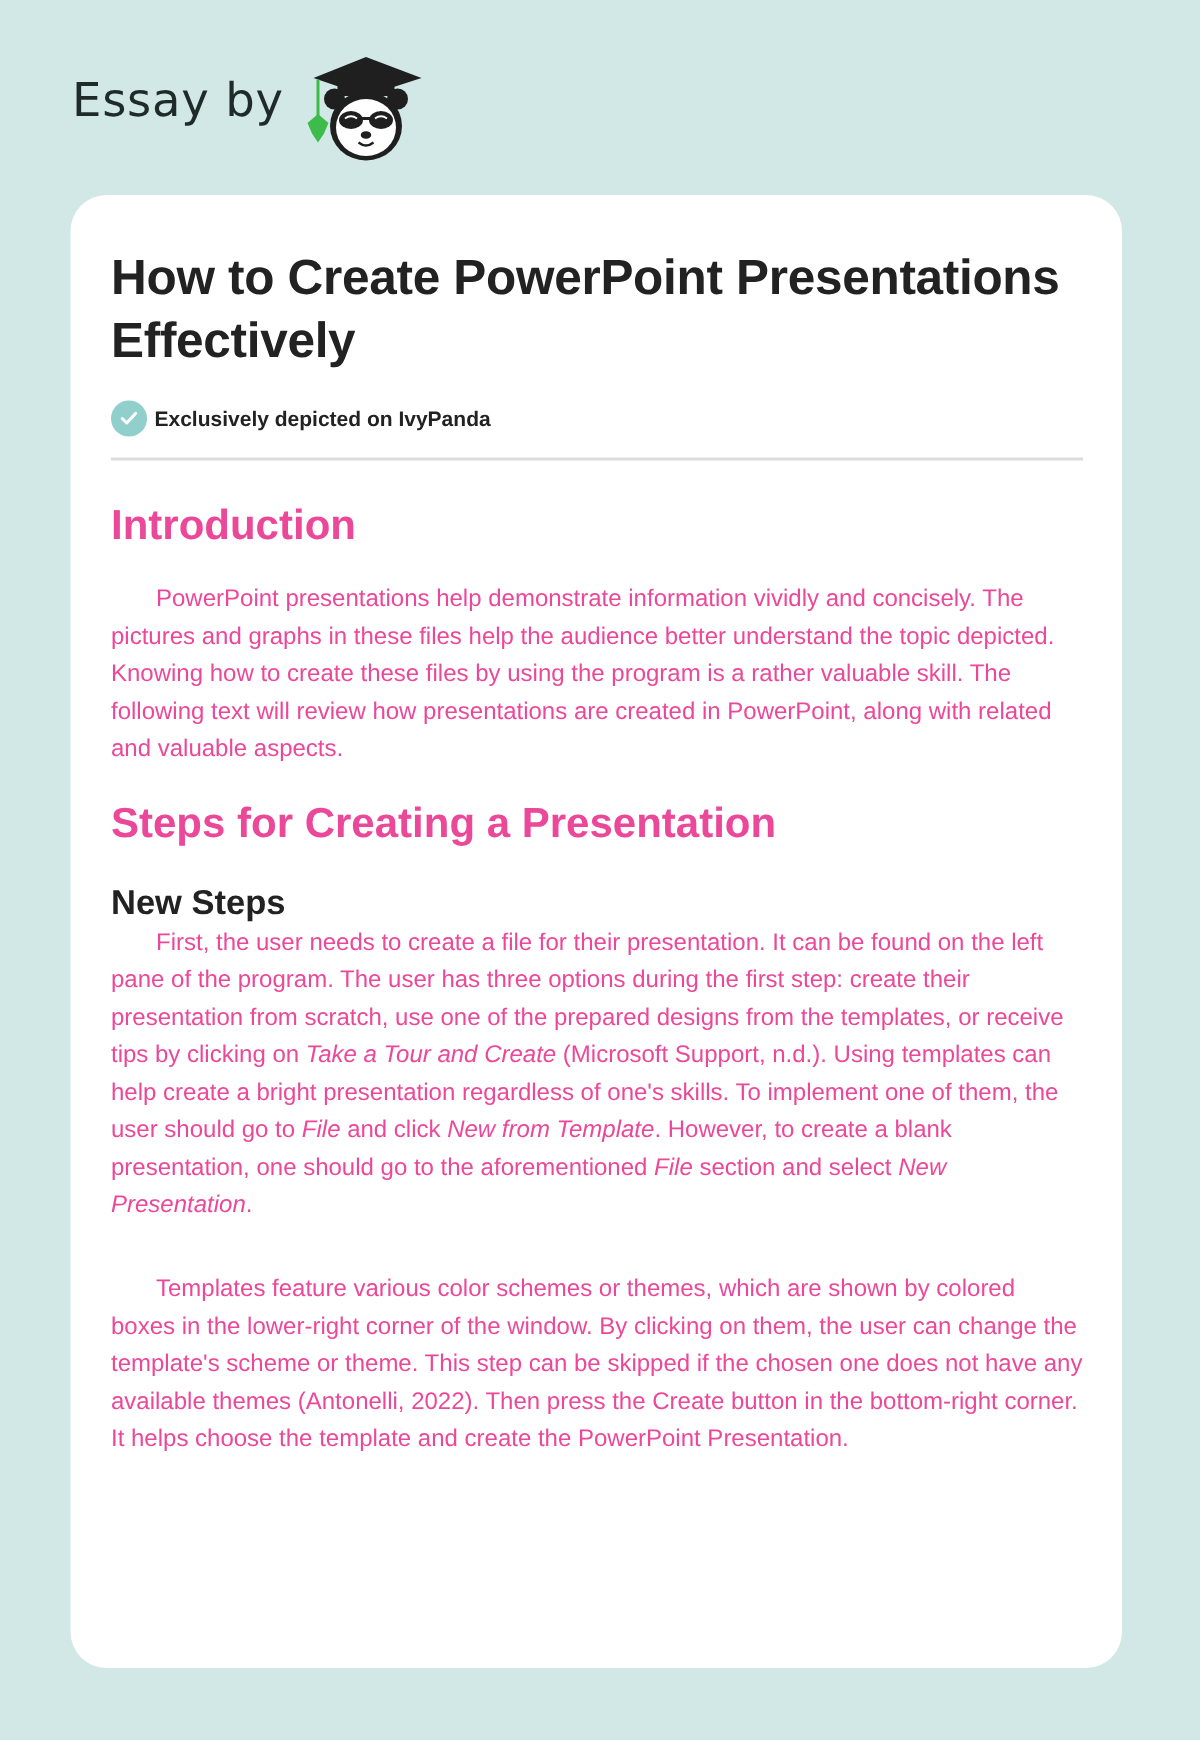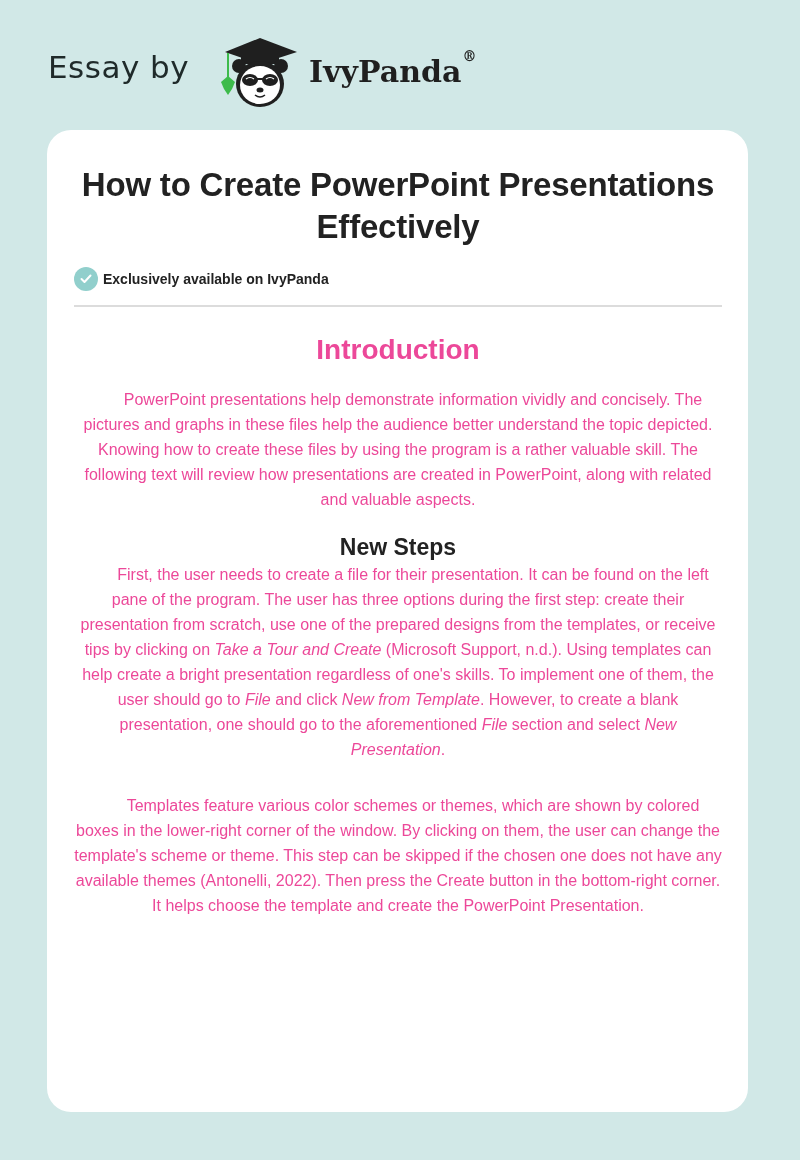--- a/index.html
+++ b/index.html
@@ -11,33 +11,33 @@
     position: relative;
     overflow: hidden;
   }
   .header {
     position: absolute; left: 48px; top: 32px; height: 80px;
     display: flex; align-items: center;
   }
   .essay-by {
     font-family: "DejaVu Sans", sans-serif;
     font-size: 31px; color: #1f2a2a; letter-spacing: 0.5px;
-    margin-right: 26px; margin-top: -10px;
+    margin-right: 10px; margin-top: -10px;
   }
   .logo-icon { width: 90px; height: 80px; margin-right: 4px; }
   .brand {
     font-family: "DejaVu Serif", serif;
     font-weight: bold; font-size: 30px; color: #1f1f1f; margin-top: -2px;
   }
   .reg { font-size: 14px; vertical-align: top; position: relative; top: -6px; margin-left: 1px; }
 
   .card {
     position: absolute; left: 47px; top: 130px; width: 701px; height: 982px;
     background: #fff; border-radius: 24px;
-    box-sizing: border-box; padding: 34px 26px 16px 27px; text-align: center;
+    box-sizing: border-box; padding: 34px 26px 16px 27px;
   }
   h1 {
     margin: 0; font-size: 33px; line-height: 42px; font-weight: bold;
     color: #222; letter-spacing: -0.2px;
   }
   .badge-row {
     display: flex; align-items: center; margin-top: 18px; height: 26px;
   }
   .check {
     width: 24px; height: 24px; border-radius: 50%; background: #91cfcc;
@@ -81,37 +81,37 @@
 
     <ellipse cx="35" cy="48" rx="8" ry="6" fill="#1f1f1f"></ellipse>
     <ellipse cx="55" cy="48" rx="8" ry="6" fill="#1f1f1f"></ellipse>
     <rect x="42" y="46" width="6" height="2" fill="#1f1f1f"></rect>
     <path d="M31,47 q4,-3 8,0" stroke="#fff" stroke-width="1.2" fill="none"></path>
     <path d="M51,47 q4,-3 8,0" stroke="#fff" stroke-width="1.2" fill="none"></path>
 
     <ellipse cx="45" cy="58" rx="3.5" ry="2.5" fill="#1f1f1f"></ellipse>
     <path d="M40,63 q5,4 10,0" stroke="#1f1f1f" stroke-width="1.5" fill="none"></path>
   </svg>
-  <span class="brand"><span>IvyPanda</span><span class="reg">®</span></span>
 </div>
 
 <div class="card">
   <h1>How to Create PowerPoint Presentations Effectively</h1>
 
   <div class="badge-row">
     <span class="check">
       <svg width="12" height="10" viewBox="0 0 12 10">
           <path d="M1.5,5 L4.5,8 L10.5,1.5" stroke="#fff" stroke-width="2" fill="none" stroke-linecap="round" stroke-linejoin="round"></path>
         </svg>
     </span>
-    <span class="badge-text">Exclusively available on IvyPanda</span>
+    <span class="badge-text">Exclusively depicted on IvyPanda</span>
   </div>
   <div class="divider"></div>
 
   <h2>Introduction</h2>
   <p class="intro-p">PowerPoint presentations help demonstrate information vividly and concisely. The pictures and graphs in these files help the audience better understand the topic depicted. Knowing how to create these files by using the program is a rather valuable skill. The following text will review how presentations are created in PowerPoint, along with related and valuable aspects.</p>
 
+  <h2 class="sec2-h">Steps for Creating a Presentation</h2>
   <h3>New Steps</h3>
 
   <p class="new-file-p"><span>First, the user needs to create a file for their presentation. It can be found on the left pane of the program. The user has three options during the first step: create their presentation from scratch, use one of the prepared designs from the templates, or receive tips by clicking on </span><i>Take a Tour and Create</i><span> (Microsoft Support, n.d.). Using templates can help create a bright presentation regardless of one's skills. To implement one of them, the user should go to </span><i>File</i><span> and click </span><i>New from Template</i><span>. However, to create a blank presentation, one should go to the aforementioned </span><i>File</i><span> section and select </span><i>New Presentation</i><span>.</span></p>
 
   <p class="templates-p">Templates feature various color schemes or themes, which are shown by colored boxes in the lower-right corner of the window. By clicking on them, the user can change the template's scheme or theme. This step can be skipped if the chosen one does not have any available themes (Antonelli, 2022). Then press the Create button in the bottom-right corner. It helps choose the template and create the PowerPoint Presentation.</p>
 </div>
 
 </body></html>

